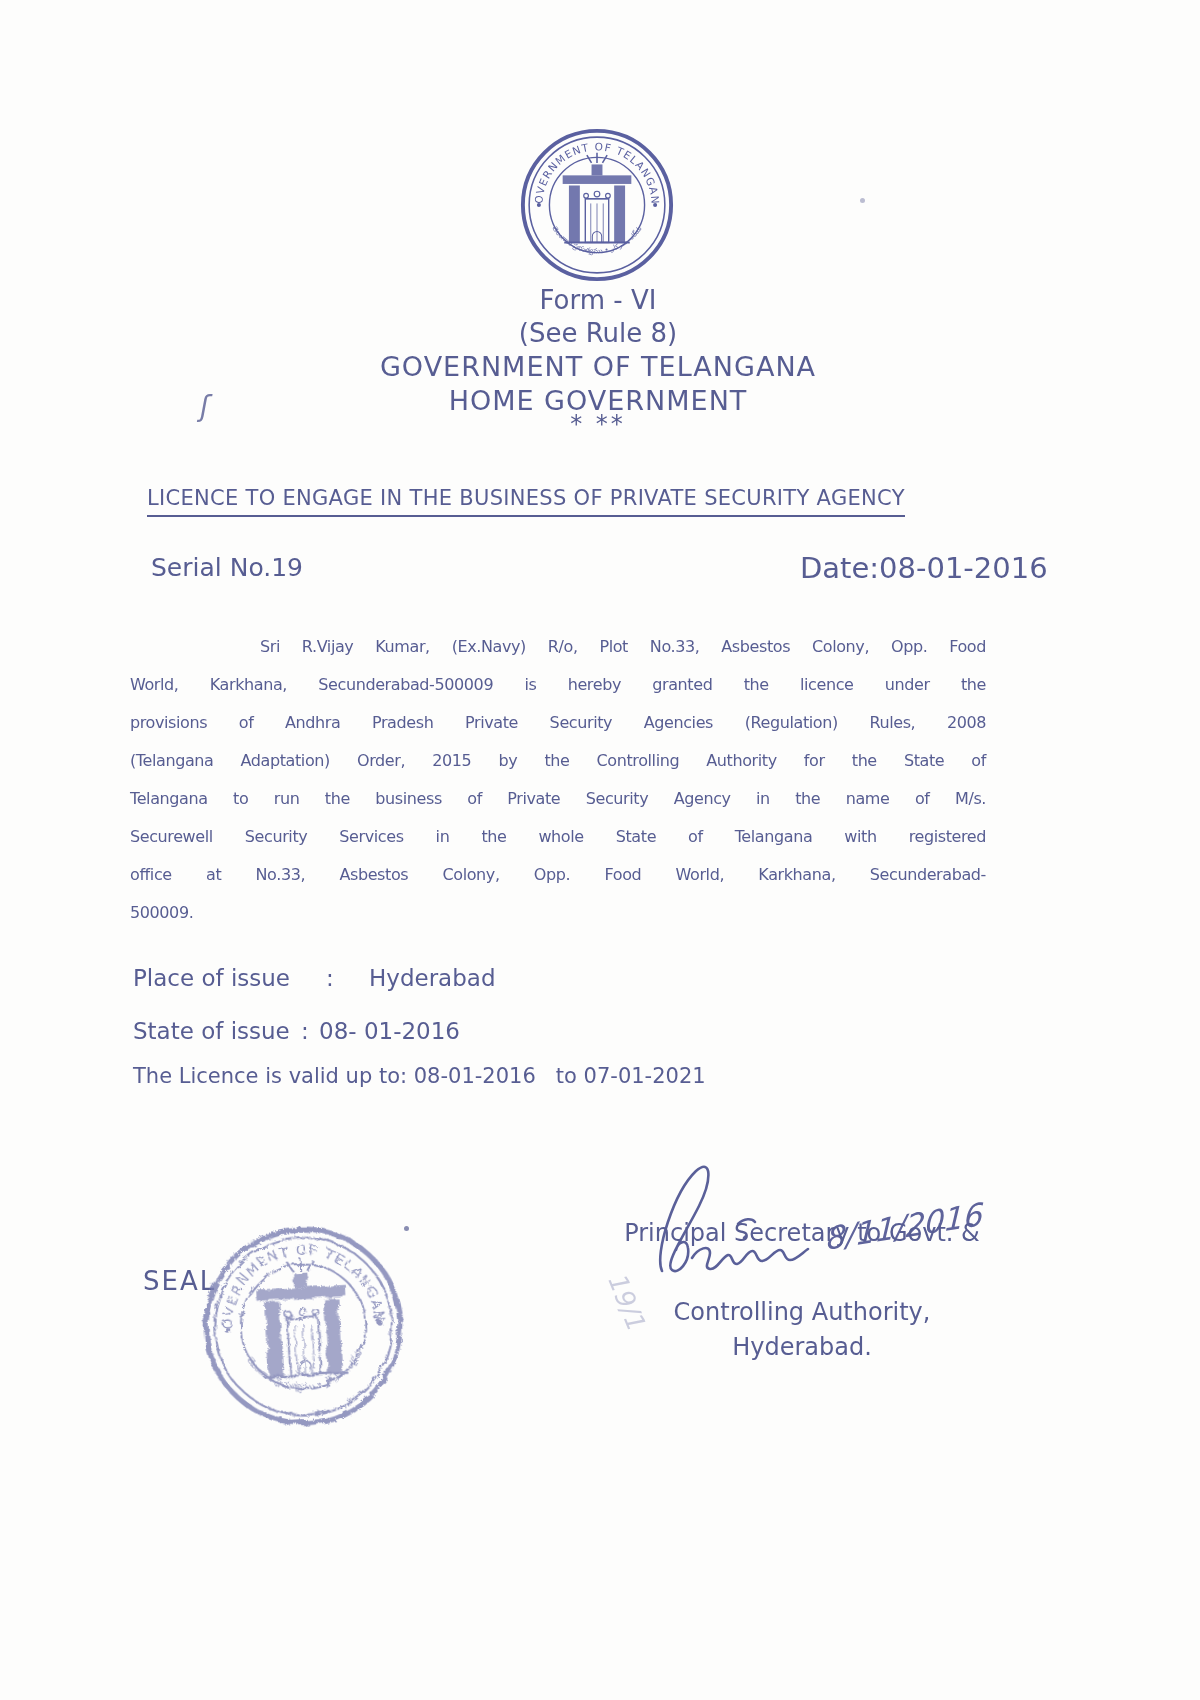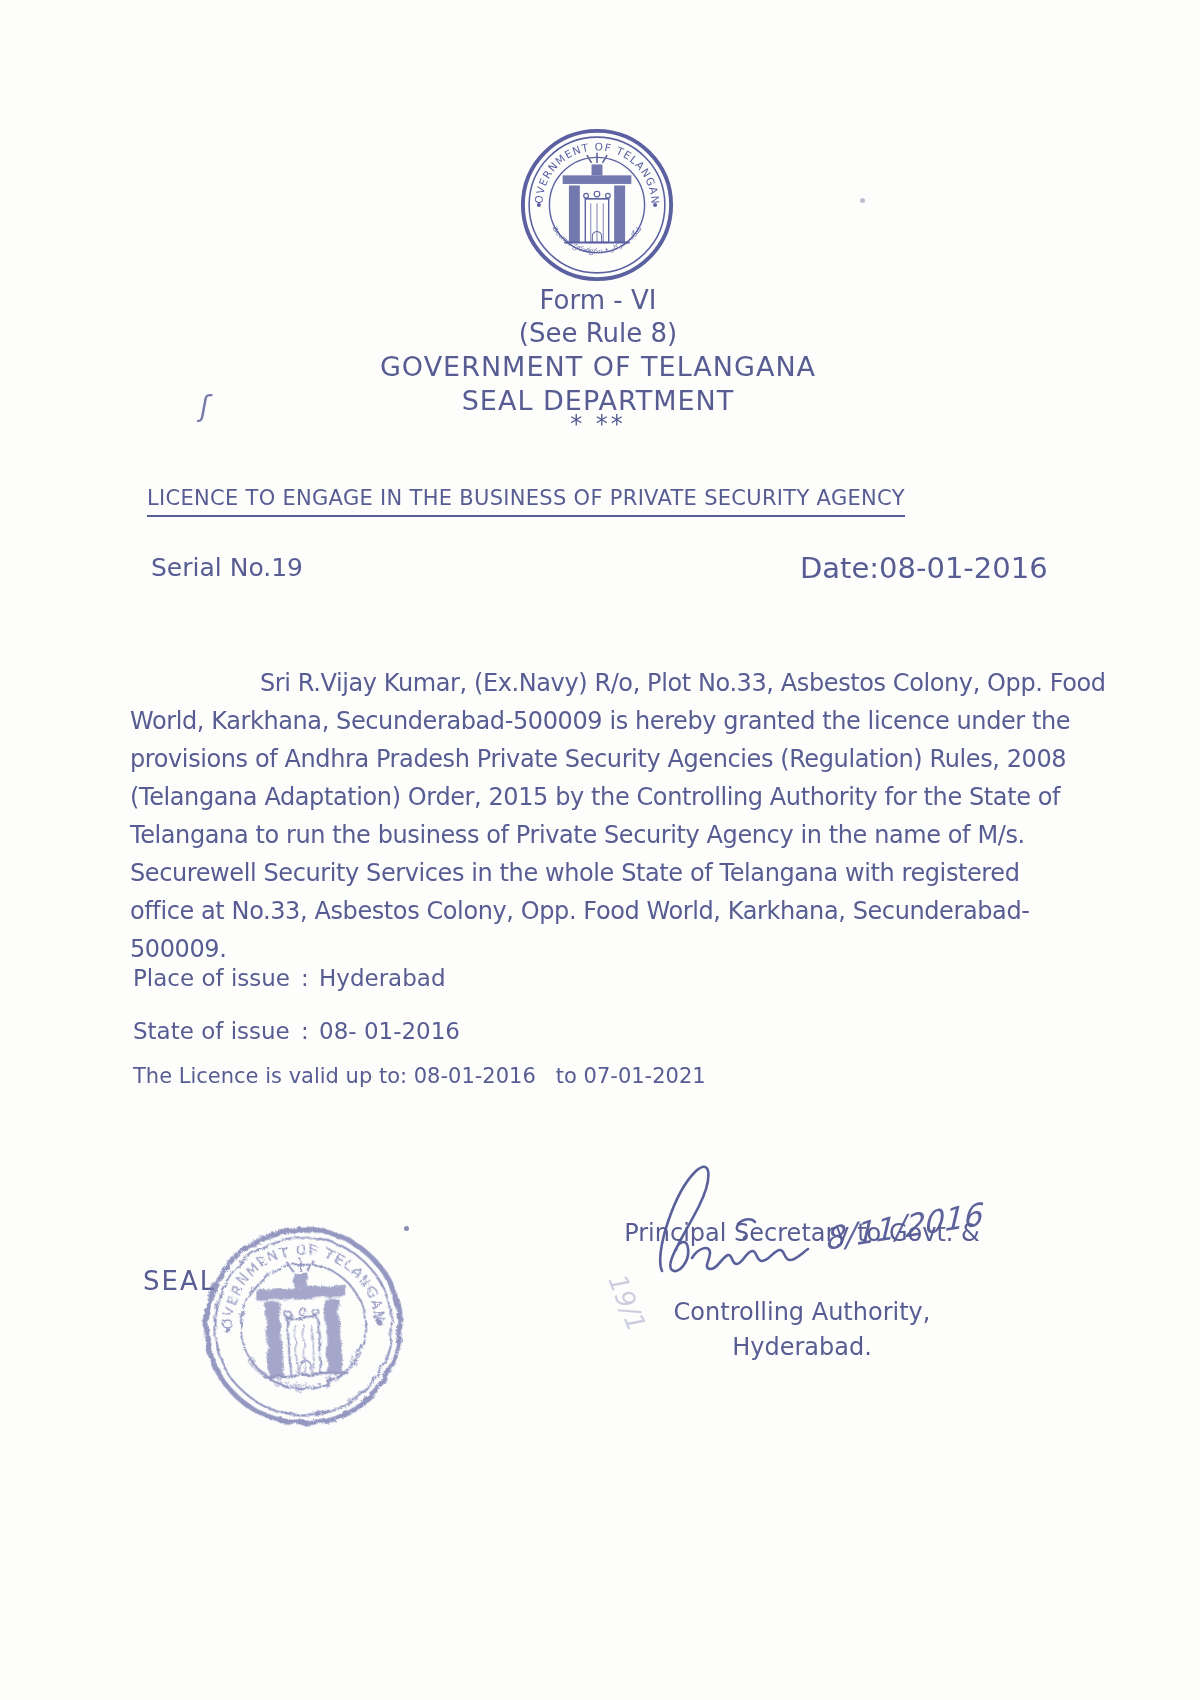--- a/index.html
+++ b/index.html
@@ -17,28 +17,28 @@
   .h-govt{top:351px; font-size:27px; letter-spacing:1px;}
   .h-dept{top:385px; font-size:27px; letter-spacing:1px;}
   .h-stars{top:410px; font-size:24px; letter-spacing:3px;}
   .stray{left:200px; top:390px; font-size:28px; font-style:italic; opacity:.8;}
   .doc-title{
     left:147px; top:486px; font-size:21px; letter-spacing:.3px;
     white-space:nowrap; border-bottom:2px solid currentColor; padding-bottom:5px;
   }
   .serial{left:151px; top:553px; font-size:25px;}
   .date-top{left:800px; top:551px; font-size:29px;}
-  .body-par{left:130px; top:664px; width:856px; font-size:24px; letter-spacing:-0.4px;}
+  .body-par{left:130px; top:628px; width:856px; font-size:16px; letter-spacing:-0.4px;}
   .bline{height:38px; line-height:38px; text-align:justify; text-align-last:justify; white-space:nowrap;}
   .bline.first{text-indent:130px;}
   .bline.last{text-align-last:left;}
   .kv-row{left:133px; font-size:23px; display:flex;}
   .kv-row .lbl{width:168px;}
   .kv-row .sep{width:18px;}
-  .row-place{top:965px;}
+  .row-place{top:965px;gap:25px;}
   .row-date{top:1018px;}
   .validity{left:133px; top:1064px; font-size:21px; white-space:pre;}
   .seal-label{left:143px; top:1266px; font-size:26px; letter-spacing:2px;}
   .emblem-top{left:519px; top:127px; width:156px; height:156px; color:var(--emblem,#5a60a0);}
   .stamp{left:200px; top:1223px; width:204px; height:204px; color:var(--stamp,#7a7fb2);
          opacity:.8; transform:rotate(-3deg);}
   .sig-svg{left:648px; top:1158px; width:185px; height:120px; color:var(--signature,#4d5391); opacity:.92;}
   .sig-date{left:826px; top:1208px; font-size:31px; font-style:italic;
             color:var(--signature,#4d5391); transform:rotate(-9deg) skewX(-12deg); opacity:.9;}
   .sig-line{left:602px; width:400px; text-align:center; font-size:24px;}
@@ -94,21 +94,21 @@
           <path d="M 94,148 v -8 a 6,6 0 0 1 12,0 v 8" stroke-width="1.3"></path>
         </g>
       </g>
     </defs>
     <use href="#sealArt"></use>
   </svg>
 
   <div class="abs centerline h-form">Form - VI</div>
   <div class="abs centerline h-rule">(See Rule 8)</div>
   <div class="abs centerline h-govt">GOVERNMENT OF TELANGANA</div>
-  <div class="abs centerline h-dept">SEAL DEPARTMENT</div>
+  <div class="abs centerline h-dept">HOME GOVERNMENT</div>
   <div class="abs centerline h-stars">* **</div>
   <div class="abs stray">ʃ</div>
 
   <div class="abs doc-title">LICENCE TO ENGAGE IN THE BUSINESS OF PRIVATE SECURITY AGENCY</div>
 
   <div class="abs serial">Serial No.19</div>
   <div class="abs date-top">Date:08-01-2016</div>
 
   <div class="abs body-par">
     <div class="bline first">Sri R.Vijay Kumar, (Ex.Navy)  R/o, Plot No.33, Asbestos Colony, Opp. Food</div>

